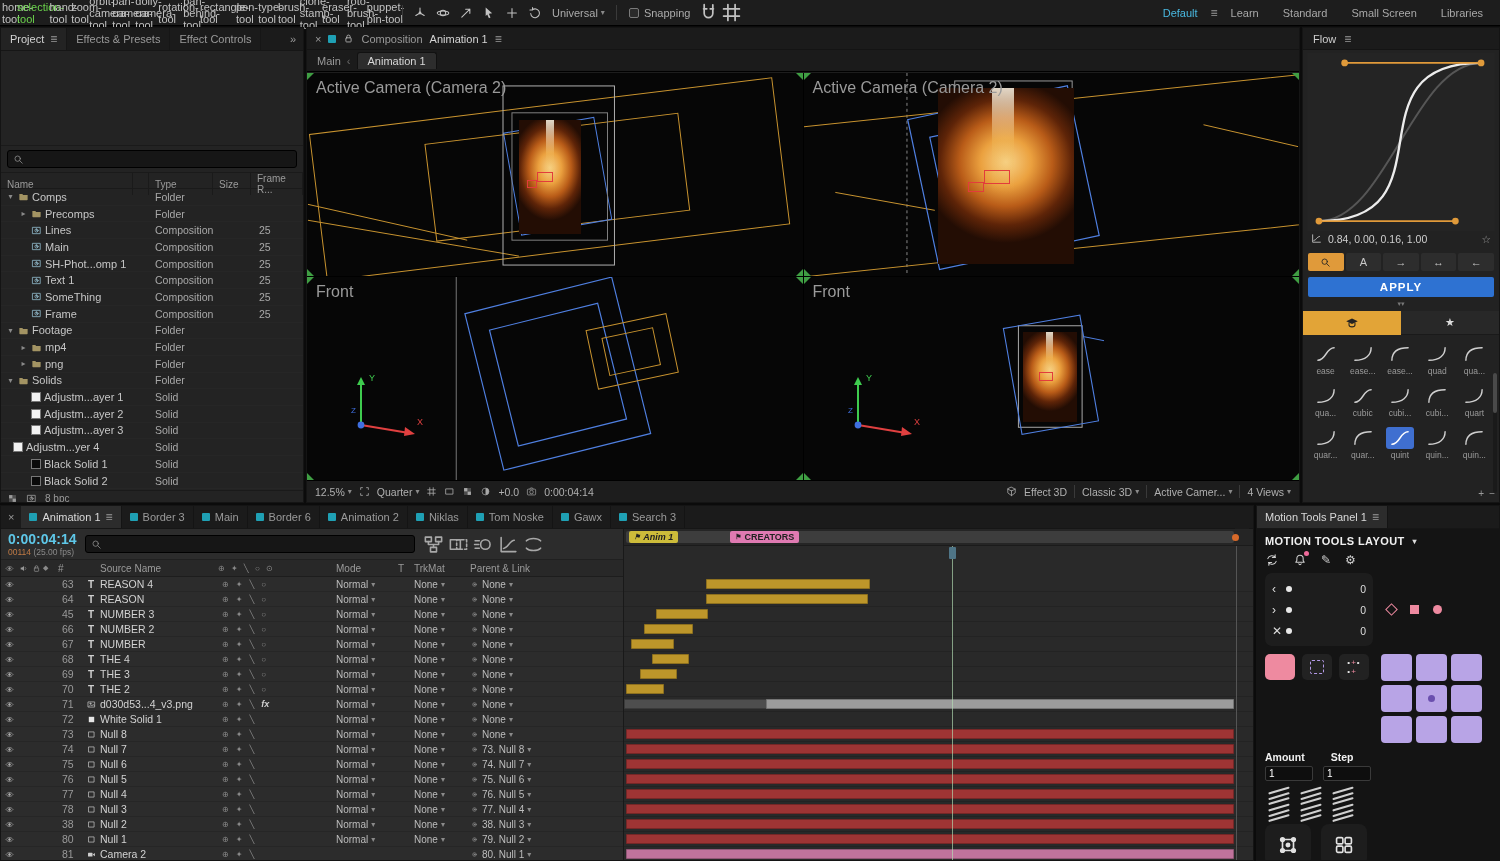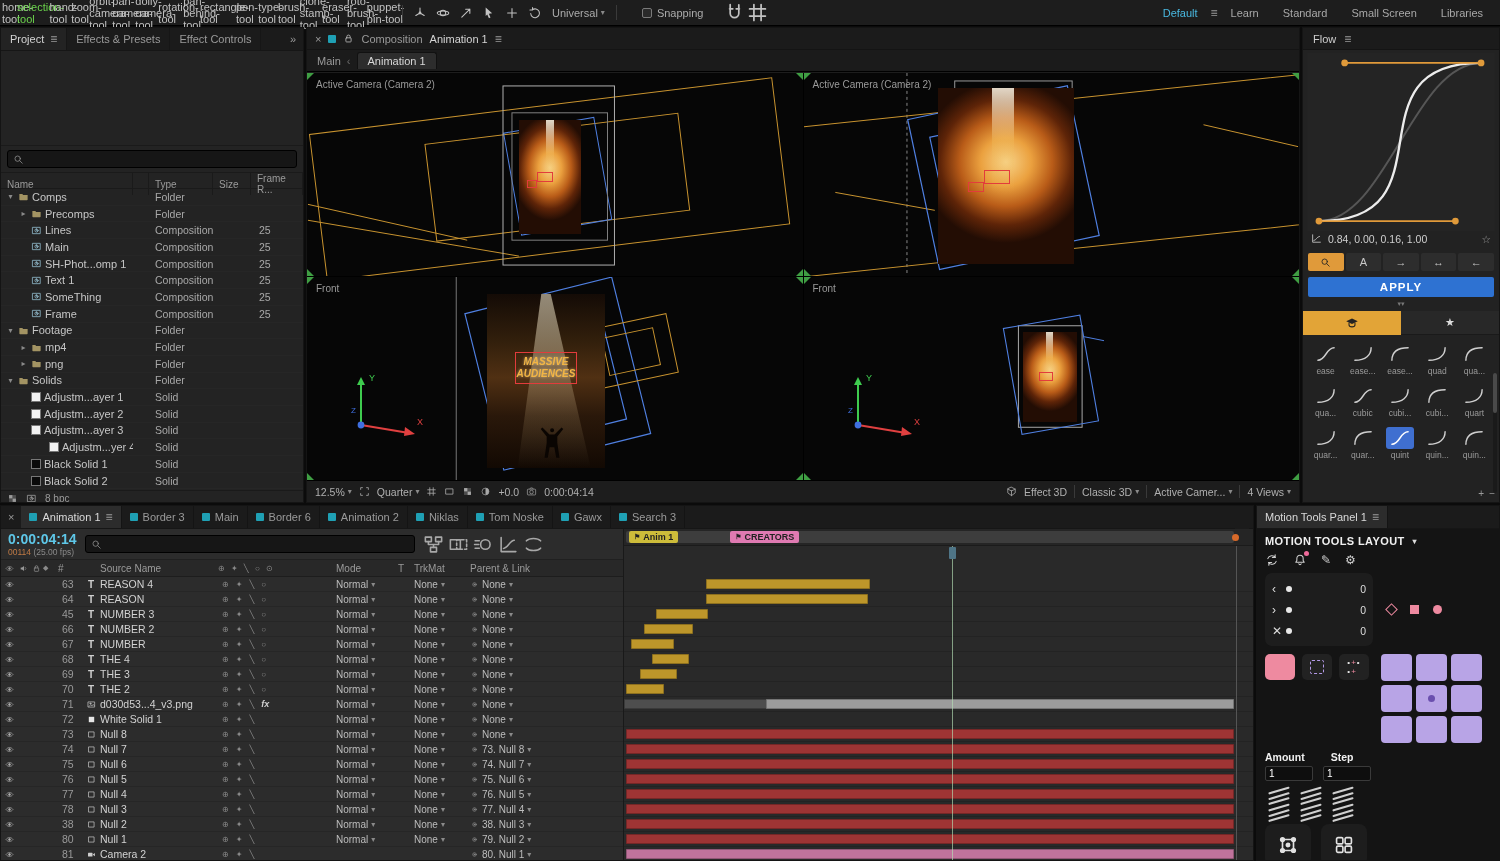--- a/index.html
+++ b/index.html
@@ -12,21 +12,21 @@
 .ic.xs svg{width:9px;height:9px}
 .dd{font-size:8px;color:#8a8a8a;margin-left:3px}
 .menu-glyph{color:#9a9a9a;font-size:12px}
 
 #top-toolbar{position:absolute;left:0;top:0;width:1500px;height:26px;background:#1d1d1d;display:flex;align-items:center;padding:0 6px;border-bottom:1px solid #000}
 .tgroup{display:flex;align-items:center}
 .tool{width:23px;height:22px;display:flex;align-items:center;justify-content:center;color:#c2c2c2;border-radius:3px}
 .tool.active{color:#6ad24b}
 .vsep{width:1px;height:15px;background:#3a3a3a;margin:0 5px}
 .tb-label{display:flex;align-items:center;color:#ababab;margin:0 6px}
-.snap{display:flex;align-items:center;gap:5px;color:#ababab;margin:0 20px}
+.snap{display:flex;align-items:center;gap:5px;color:#ababab;margin:0 7px}
 .cb{width:10px;height:10px;border:1px solid #7a7a7a;border-radius:2px;background:#2a2a2a}
 .ws-strip{margin-left:auto;display:flex;align-items:center;gap:2px}
 .ws{padding:0 11px;color:#a8a8a8}
 .ws.active{color:#49b8e0}
 
 #project-panel{left:0;top:27px;width:304px;height:476px}
 .panel-tabs{height:23px;background:#1b1b1b;display:flex;align-items:stretch;border-bottom:1px solid #161616}
 .ptab{padding:0 9px;display:flex;align-items:center;gap:6px;color:#9a9a9a;border-right:1px solid #161616;white-space:nowrap}
 .ptab.active{background:#232323;color:#d4d4d4}
 .ptab-more{margin-left:auto;display:flex;align-items:center;padding:0 7px;color:#9a9a9a}
@@ -48,21 +48,21 @@
 #proj-footer{height:15px;border-top:1px solid #1a1a1a;display:flex;align-items:center;gap:8px;padding:0 6px;color:#9a9a9a;font-size:10px}
 
 #comp-panel{left:306px;top:27px;width:994px;height:476px;background:#1d1d1d}
 #comp-header{height:22px;background:#1b1b1b;display:flex;align-items:center;gap:7px;padding:0 8px;border-bottom:1px solid #141414}
 .tealsq{width:8px;height:8px;background:#1fa0b4;border-radius:1px;flex:none}
 #comp-nav{height:22px;background:#1b1b1b;display:flex;align-items:center;gap:6px;padding:0 10px;border-bottom:1px solid #000}
 .navtab{color:#9a9a9a}
 .navtab.active{background:#2d2d2d;color:#d8d8d8;padding:2px 10px;border-radius:3px 3px 0 0;border:1px solid #111;border-bottom:0}
 #comp-viewports{position:absolute;top:45px;bottom:22px;left:0;right:0;background:#000;display:grid;grid-template-columns:1fr 1fr;grid-template-rows:1fr 1fr;gap:1px}
 .viewport{position:relative;background:#060606;overflow:hidden}
-.vp-label{position:absolute;top:6px;left:9px;color:#9a9a9a;font-size:10px;z-index:5}
+.vp-label{position:absolute;top:6px;left:9px;color:#9a9a9a;font-size:16px;z-index:5}
 .vcorn{position:absolute;width:0;height:0;z-index:4}
 .vc-tl{left:0;top:0;border-top:7px solid #3f9e43;border-right:7px solid transparent}
 .vc-tr{right:0;top:0;border-top:7px solid #3f9e43;border-left:7px solid transparent}
 .vc-bl{left:0;bottom:0;border-bottom:7px solid #3f9e43;border-right:7px solid transparent}
 .vc-br{right:0;bottom:0;border-bottom:7px solid #3f9e43;border-left:7px solid transparent}
 .wires{position:absolute;inset:0;width:100%;height:100%}
 .thumb{position:absolute;overflow:hidden}
 .thumb-fire{background:radial-gradient(ellipse 62% 46% at 50% 42%,#f7d389 0%,#eba13f 30%,#b95c18 55%,#5e2408 78%,#230d04 100%)}
 .thumb-fire .beam{position:absolute;left:44%;width:12%;top:0;height:60%;background:linear-gradient(rgba(255,248,232,.85),rgba(240,192,96,.3),transparent)}
 .thumb-concert{background:linear-gradient(#140b06 0%,#33200c 28%,#503013 48%,#2a180a 70%,#120903 100%)}
@@ -543,21 +543,21 @@
           <span class="twirl"></span>
           <span class="swatch" style="background: rgb(242, 242, 242);"></span>
           <span>Adjustm...ayer 3</span>
         </span>
         <span><span class="chip" style="background: rgb(31, 160, 180);"></span></span>
         <span class="coltxt" style="padding-left: 6px;">Solid</span>
         <span class="coltxt"></span>
         <span class="coltxt" style="padding-left: 8px;"></span>
       </div>
       <div class="prow">
-        <span class="nm" style=" margin-left: 36px;">
+        <span class="nm" style="">
           <span class="twirl"></span>
           <span class="swatch" style="background: rgb(242, 242, 242);"></span>
           <span>Adjustm...yer 4</span>
         </span>
         <span><span class="chip" style="background: rgb(31, 160, 180);"></span></span>
         <span class="coltxt" style="padding-left: 6px;">Solid</span>
         <span class="coltxt"></span>
         <span class="coltxt" style="padding-left: 8px;"></span>
       </div>
       <div class="prow">
@@ -685,29 +685,20 @@
         <line x1="149" y1="0" x2="149" y2="204" stroke="#777" stroke-width="1"></line>
         <g stroke="#4f7fe0" fill="none" stroke-width="1.2" transform="rotate(-14 260 100)">
           <rect x="176" y="14" width="152" height="162"></rect>
           <rect x="196" y="36" width="112" height="120"></rect>
         </g>
         <g stroke="#c8932f" fill="none" stroke-width="1" transform="rotate(-12 330 80)">
           <rect x="286" y="44" width="82" height="60"></rect>
           <rect x="300" y="55" width="52" height="38"></rect>
         </g>
       </svg>
-      <div class="thumb thumb-concert" style="left:180px;top:17px;width:118px;height:174px">
-        <div class="beam"></div>
-        <div class="ovl-text" style="top:62px;font-size:10px">MASSIVE</div>
-        <div class="ovl-text" style="top:74px;font-size:10px">AUDIENCES</div>
-        <div class="redbox" style="left:28px;top:58px;width:62px;height:32px"></div>
-        <svg style="position:absolute;left:44%;bottom:8px;width:26px;height:34px" viewBox="0 0 24 32">
-          <path d="M10.2 4a1.9 1.9 0 1 0 3.8 0 1.9 1.9 0 0 0-3.8 0ZM3 1.5 9.6 8h4.8L21 1.5l1.6 1.4-5.6 7v6l2 14h-3l-1.8-10h-4.4L8 29.9H5L7 15.9v-6l-5.6-7Z" fill="#0a0502"></path>
-        </svg>
-      </div>
       <svg class="gizmo" style="left:26px;top:90px;width:92px;height:74px" viewBox="0 0 92 74">
         <line x1="28" y1="58" x2="28" y2="14" stroke="#3ecb4e" stroke-width="2"></line>
         <path d="M24 18 28 10l4 8" fill="#3ecb4e"></path>
         <text x="36" y="14" fill="#3ecb4e" font-size="9">Y</text>
         <line x1="28" y1="58" x2="76" y2="66" stroke="#e04040" stroke-width="2"></line>
         <path d="M72 60l10 7-11 2" fill="#e04040"></path>
         <text x="84" y="58" fill="#e04040" font-size="9">X</text>
         <circle cx="28" cy="58" r="3.4" fill="#3f6fe0"></circle>
         <text x="18" y="46" fill="#3f6fe0" font-size="8">Z</text>
       </svg>
@@ -1894,21 +1885,21 @@
               </span>
               <span>80. Null 1</span>
               <span class="dd">▾</span>
             </span>
           </div>
         </div>
     </div>
     <div id="tl-right">
       <div id="tl-markers">
           <div class="workarea"></div>
-          <span class="mchip" style="left: 0.8%; background: rgb(205, 188, 58);">
+          <span class="mchip" style="left: 0.8%; background: rgb(205, 188, 58); font-style: italic;">
             <span style="font-size:7px">⚑</span>
             <span>Anim 1</span>
           </span>
           <span class="mchip" style="left: 16.9%; background: rgb(224, 122, 178);">
             <span style="font-size:7px">⚑</span>
             <span>CREATORS</span>
           </span>
         </div>
       <div id="tl-tracks">
           <div class="trkrow">

